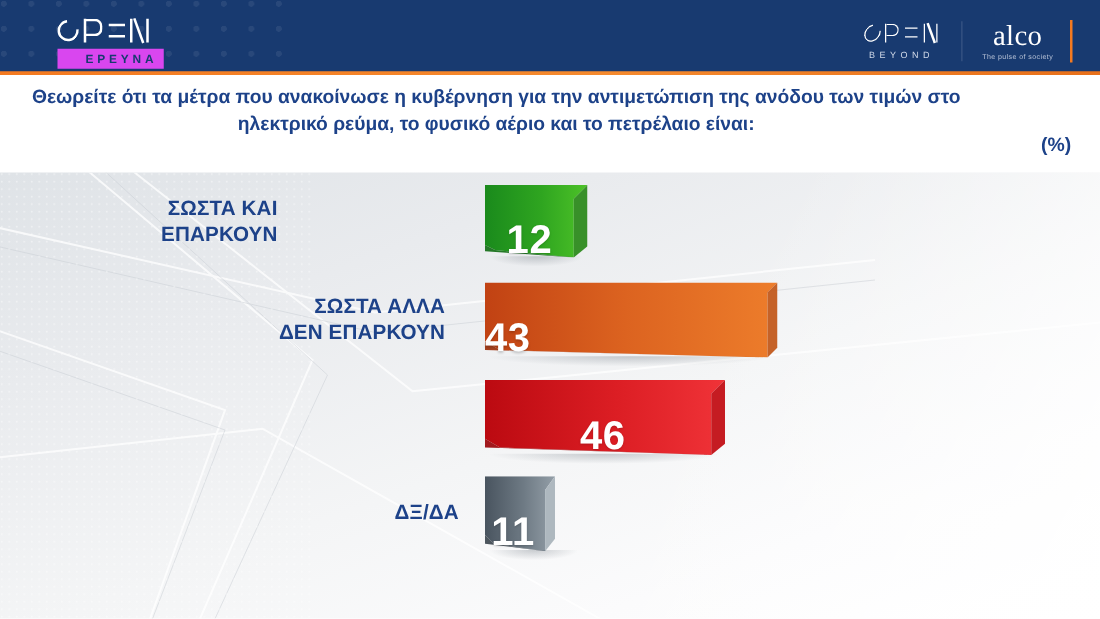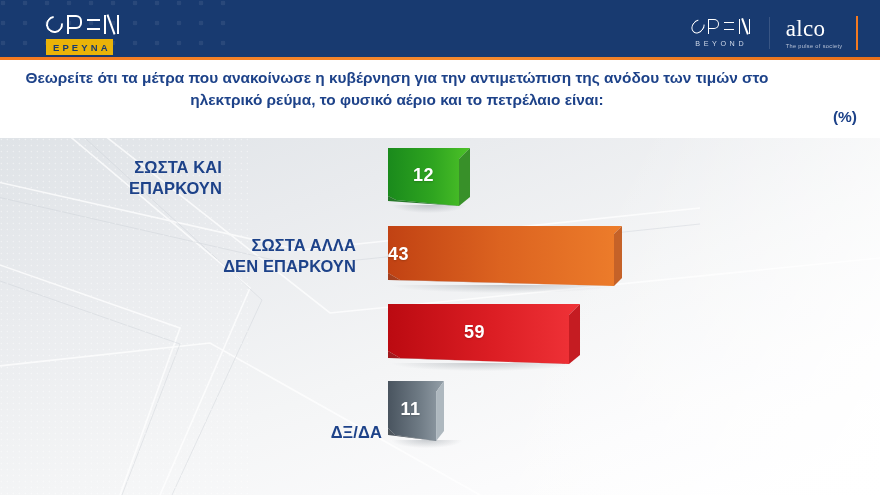--- a/index.html
+++ b/index.html
@@ -66,42 +66,42 @@
     content:""; position:absolute; left:0; top:0; width:2.1px; height:19px; background:#fff;
   }
   .ow-n:after {
     content:""; position:absolute; left:12.6px; top:0; width:2.1px; height:19px; background:#fff;
   }
   .ow-n i {
     position:absolute; left:6px; top:-1px; width:2.1px; height:21px; background:#fff;
     transform:rotate(-20deg); transform-origin:center;
   }
   .ereyna-box {
-    margin-top:4px; background:#eab308; color:#183A70;
+    margin-top:4px; background:#d946ef; color:#183A70;
     font-size:9.5px; font-weight:bold; letter-spacing:3.1px;
-    padding:2.5px 5px 2.5px 7px; text-align:left; width:67px;
+    padding:2.5px 5px 2.5px 7px; text-align:right; width:85px;
   }
 
   
   .logo-right { position:absolute; right:22px; top:15px; display:flex; align-items:center; gap:0; }
   .ob-block { padding-right:18px; }
   .ob-word { display:flex; align-items:center; gap:3.5px; height:17px; justify-content:center; }
   .ob-word .ow-o { width:13px; height:13px; border-width:1.7px; }
   .ob-word .ow-letter { width:12px; height:15px; }
   .ob-word .ow-p:before { width:1.7px; height:15px; }
   .ob-word .ow-p:after { width:9.5px; height:8px; border-width:1.7px; border-left:none; border-radius:0 5px 5px 0; }
   .ob-word .ow-e:before { top:3px; left:1px; width:10px; height:1.7px; }
   .ob-word .ow-e:after { top:10px; left:1px; width:10px; height:1.7px; }
   .ob-word .ow-n:before { width:1.7px; height:15px; }
   .ob-word .ow-n:after { left:10px; width:1.7px; height:15px; }
   .ob-word .ow-n i { left:4.8px; top:-1px; width:1.7px; height:17px; }
   .ob-sub {
     color:#cfd8e8; font-size:7.2px; letter-spacing:3.6px; margin-top:4px; padding-left:3px;
   }
-  .alco-block { padding-left:16px; border-left:1px solid rgba(255,255,255,0.14); }
+  .alco-block { padding-left:16px; border-left:1px solid rgba(255,255,255,0.14); text-align:center; }
   .alco-word {
     font-family:"Liberation Serif", serif; color:#ffffff;
     font-size:23px; line-height:23px; letter-spacing:.3px;
   }
   .alco-sub {
     color:#b9c4d8; font-size:5.6px; letter-spacing:.35px; margin-top:3px;
   }
   .alco-bar {
     width:2.5px; height:34px; background:#F47A20; margin-left:13px; margin-top:1px;
   }
@@ -138,23 +138,23 @@
   .rowlabel {
     position:absolute; right:0; text-align:right;
     color:#1D4289; font-weight:bold; font-size:16.5px; line-height:20.5px;
     white-space:pre-line; letter-spacing:.1px;
   }
 
   .bar {
     position:absolute; top:0; height:100%;
   }
   .barvalue {
-    position:absolute; top:0; height:100%; left:0; width:100%;
+    position:absolute; top:16px; height:100%; left:0; width:100%;
     display:flex; align-items:center; justify-content:center;
-    color:#ffffff; font-weight:bold; font-size:18px;
+    color:#ffffff; font-weight:bold; font-size:32px;
     letter-spacing:.5px;
     text-shadow:0 1px 2px rgba(0,0,0,.18);
   }
   .shadowcast {
     position:absolute; left:4px; bottom:-7px; height:8px;
     background:radial-gradient(ellipse at 50% 0%, rgba(90,100,110,.30), rgba(90,100,110,0) 72%);
     pointer-events:none;
   }
 </style>
 </head>
@@ -288,27 +288,27 @@
             <linearGradient id="g3" x1="0" y1="0" x2="1" y2="0">
               <stop offset="0%" stop-color="#BB0A11"></stop>
               <stop offset="55%" stop-color="#DC1E24"></stop>
               <stop offset="100%" stop-color="#F03338"></stop>
             </linearGradient>
           </defs>
           <polygon points="0,0 192,0 181,11 181,60 12,54 0,47" fill="url(#g3)"></polygon>
           <polygon points="192,0 181,11 181,60 192,51" fill="#C21016" opacity="0.95"></polygon>
           <polygon points="0,47 12,54 181,60 0,54" fill="#9A050A" opacity="0.92"></polygon>
         </svg>
-        <div class="barvalue" style="justify-content:flex-start;padding-left:76px;padding-bottom:4px;">59</div>
+        <div class="barvalue" style="justify-content:flex-start;padding-left:76px;padding-bottom:4px;">46</div>
         <div class="shadowcast" style="width:182px;"></div>
       </div>
     </div>
 
     <div class="row" style="top:243px; height:60px; width:880px;">
-      <div class="rowlabel" style="right:498px; top:19px;margin-top:22px;">ΔΞ/ΔΑ</div>
+      <div class="rowlabel" style="right:513px; top:19px;">ΔΞ/ΔΑ</div>
       <div class="bar" style="left:388px; width:56px; height:60px;">
         <svg viewBox="0 0 78 60" preserveAspectRatio="none" style="position:absolute;left:0;top:0;width:100%;height:100%;">
           <defs>
             <linearGradient id="g4" x1="0" y1="0" x2="1" y2="0">
               <stop offset="0%" stop-color="#49545F"></stop>
               <stop offset="55%" stop-color="#6E7A84"></stop>
               <stop offset="100%" stop-color="#949FA8"></stop>
             </linearGradient>
           </defs>
           <polygon points="0,0 78,0 67,11 67,60 10,54 0,47" fill="url(#g4)"></polygon>

